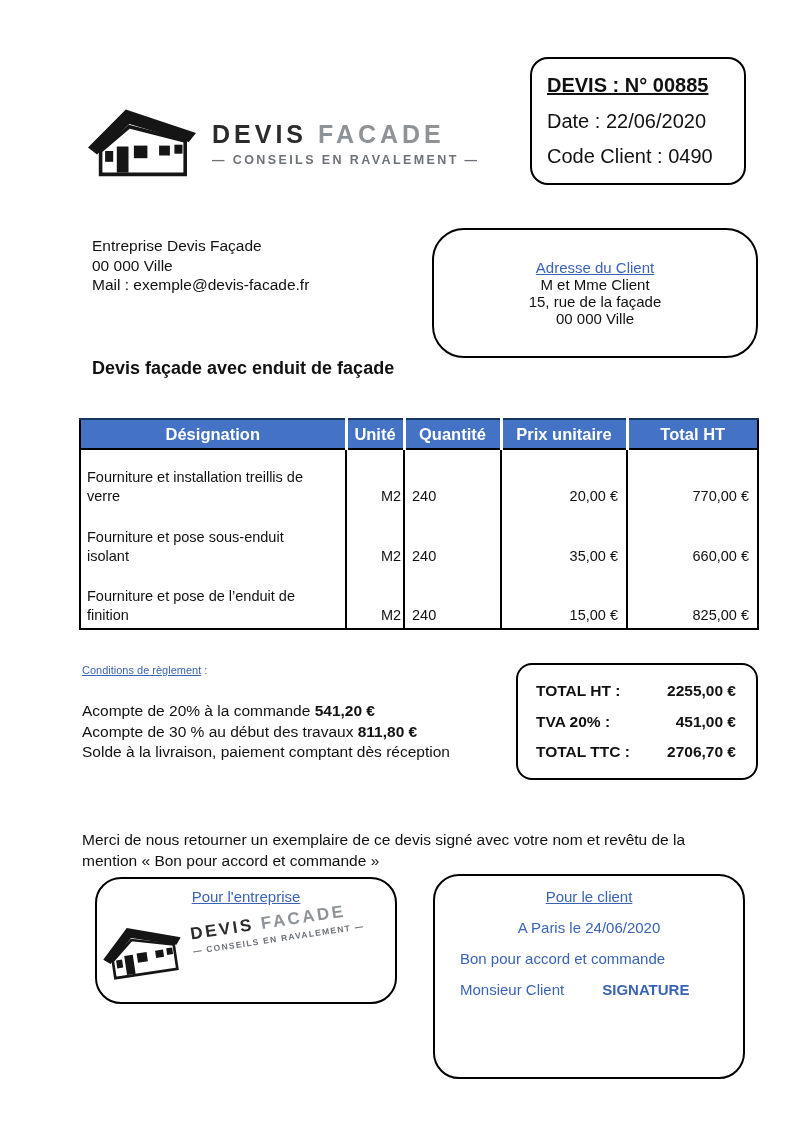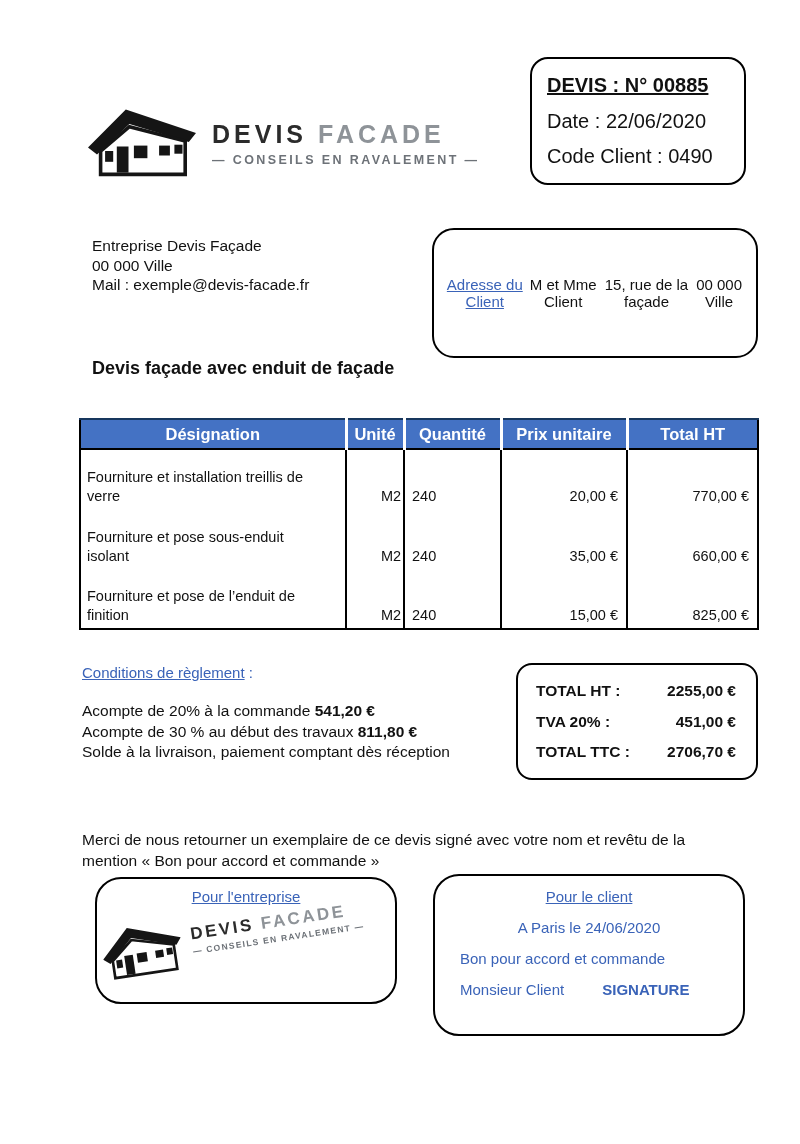--- a/index.html
+++ b/index.html
@@ -26,41 +26,41 @@
   .logo-main{font-size:25px;font-weight:bold;letter-spacing:4px;color:#2b2b2b;white-space:nowrap;}
   .logo-main .gray{color:var(--logo-gray);}
   .logo-tagline{font-size:12.5px;font-weight:600;letter-spacing:2.4px;color:#6d7278;margin-top:4px;white-space:nowrap;}
 
   
   .company{position:absolute;left:92px;top:236px;font-size:15.5px;line-height:19.5px;}
   .subject{position:absolute;left:92px;top:358px;font-size:18px;font-weight:bold;}
 
   
   .client-box{position:absolute;left:432px;top:228px;width:326px;height:130px;
-    border:2px solid #000;border-radius:22px;display:flex;flex-direction:row;
-    justify-content:space-between;align-items:center;text-align:center;padding:4px 10px;}
+    border:2px solid #000;border-radius:32px;display:flex;flex-direction:column;
+    justify-content:center;align-items:center;text-align:center;padding:4px 10px;}
   .client-box .c-title{font-size:15px;color:var(--blue-text);text-decoration:underline;}
   .client-box .c-line{font-size:15px;}
 
   
   table.items{position:absolute;left:79px;top:418px;width:678px;border-collapse:collapse;
     border:2.5px solid #000;table-layout:fixed;}
   table.items th{background:var(--header-blue);color:#fff;font-weight:bold;font-size:16.5px;
     height:30px;border-right:3px solid #fff;border-bottom:2px solid #000;border-top:2px solid #17365D;}
   table.items th:last-child{border-right:none;}
   table.items td{height:60px;vertical-align:bottom;font-size:14.5px;
     border-right:2px solid #000;padding-bottom:3px;line-height:19px;}
   table.items td:last-child{border-right:none;}
   td.c-des{padding-left:6px;padding-right:4px;}
   td.c-unit{text-align:center;padding-left:32px;}
   td.c-qty{padding-left:7px;}
   td.c-price,td.c-total{text-align:right;padding-right:8px;}
 
   
-  .conditions-title{position:absolute;left:82px;top:664px;font-size:15px;color:var(--blue-text);}
+  .conditions-title{position:absolute;left:82px;top:664px;font-size:11px;color:var(--blue-text);}
   .conditions-title .u{text-decoration:underline;}
   .payments{position:absolute;left:82px;top:701px;font-size:15.5px;line-height:20.5px;}
   .payments b{font-weight:bold;}
 
   
   .totals-box{position:absolute;left:516px;top:663px;width:242px;height:117px;
     border:2px solid #000;border-radius:16px;display:flex;flex-direction:column;
     justify-content:space-evenly;padding:4px 20px 4px 18px;}
   .totals-box .t-row{display:flex;justify-content:space-between;font-size:15.5px;font-weight:bold;}
 
@@ -72,21 +72,21 @@
     border:2px solid #000;border-radius:26px;}
   .sig-left .s-title{margin-top:9px;text-align:center;font-size:15px;color:var(--blue-text);text-decoration:underline;}
   .stamp{position:absolute;left:10px;top:44px;display:flex;align-items:flex-start;
     transform:rotate(-8.5deg);transform-origin:30px 60px;}
   .stamp svg{width:80px;height:56px;}
   .stamp-text{margin-left:10px;padding-top:10px;}
   .stamp-main{font-size:17px;font-weight:bold;letter-spacing:2.6px;color:#2b2b2b;white-space:nowrap;}
   .stamp-main .gray{color:var(--logo-gray);}
   .stamp-tagline{font-size:8.5px;font-weight:600;letter-spacing:1.3px;color:#6d7278;margin-top:2px;white-space:nowrap;}
 
-  .sig-right{position:absolute;left:433px;top:874px;width:312px;height:162px;
+  .sig-right{position:absolute;left:433px;top:874px;width:312px;height:205px;
     border:2px solid #000;border-radius:26px;color:var(--blue-text);padding:12px 0 0 0;}
   .sig-right .s-title{text-align:center;font-size:15px;text-decoration:underline;}
   .sig-right .s-date{text-align:center;font-size:15px;margin-top:14px;}
   .sig-right .s-agree{font-size:15px;margin-top:14px;padding-left:25px;}
   .sig-right .s-row{display:flex;margin-top:14px;padding-left:25px;font-size:15px;align-items:baseline;}
   .sig-right .s-signature{font-weight:bold;margin-left:38px;}
 
   
   .footer{position:absolute;left:90px;top:1082px;font-size:13px;color:#000;}
 </style>

